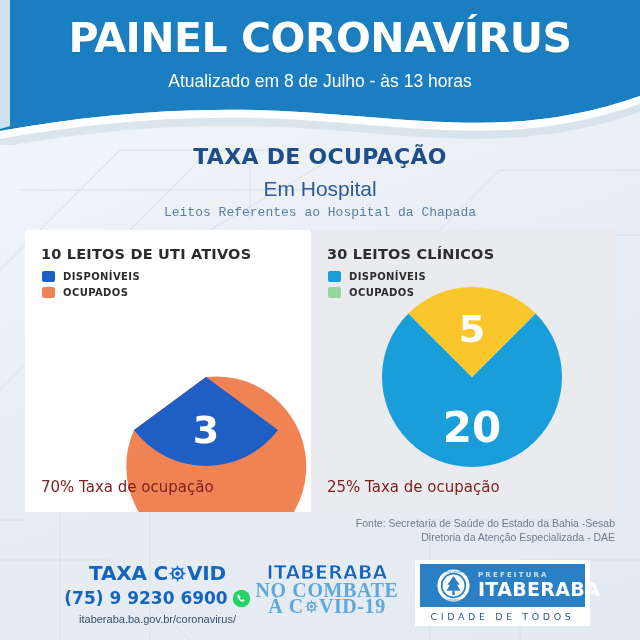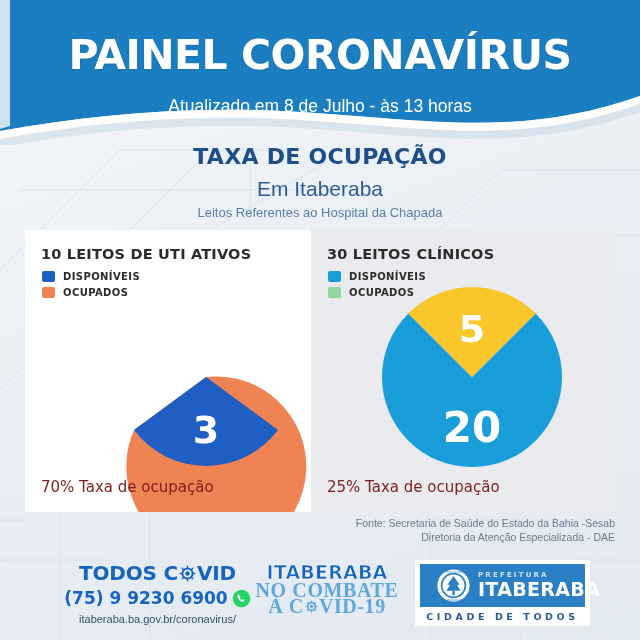--- a/index.html
+++ b/index.html
@@ -48,31 +48,31 @@
   .header-text {
     position: absolute;
     left: 0;
     top: 0;
     width: 640px;
     text-align: center;
     z-index: 3;
   }
   .h-title {
     margin: 0;
-    padding-top: 33px;
+    padding-top: 16px;
     font-size: 41px;
     line-height: 44px;
     font-weight: bold;
     letter-spacing: -0.5px;
     color: #ffffff;
     font-family: "DejaVu Sans", sans-serif;
     text-shadow: 0 1px 2px rgba(0,0,0,0.12);
   }
   .h-sub {
-    margin: 12px;
+    margin: 4px;
     padding-top: 7px;
     font-size: 17.5px;
     line-height: 20px;
     font-weight: normal;
     color: #ffffff;
     font-family: "Liberation Sans", sans-serif;
   }
 
   
   .titleblock {
@@ -100,21 +100,21 @@
     font-weight: normal;
     color: #2b5c96;
     font-family: "Liberation Sans", sans-serif;
   }
   .t-note {
     margin: 0;
     padding-top: 2px;
     font-size: 13px;
     line-height: 17px;
     color: #5a7fa5;
-    font-family: Liberation Sans, sans-serif;
+    font-family: Liberation Mono, monospace;
   }
 
   
   .cards {
     position: absolute;
     left: 25px;
     top: 230px;
     width: 590px;
     height: 282px;
     display: flex;
@@ -325,21 +325,21 @@
     font-size: 19px;
     letter-spacing: 0.3px;
     color: #ffffff;
     font-weight: bold;
     font-family: "DejaVu Sans", sans-serif;
     margin-top: 1px;
   }
   .pref-tagline {
     text-align: center;
     font-size: 9.5px;
-    font-weight: bold;
+    font-weight: normal;
     letter-spacing: 3.6px;
     color: #2b5c96;
     font-family: "DejaVu Sans", sans-serif;
     padding-top: 4px;
     padding-bottom: 1px;
   }
   .virus-glyph { display: inline-block; vertical-align: middle; }
 </style>
 </head>
 <body>
@@ -375,21 +375,21 @@
       <path d="M0,0 H10 V126 C7,127 3,128 0,129 Z" fill="#eef3f8" opacity="0.85"></path>
     </svg>
     <div class="header-text">
       <h1 class="h-title">PAINEL CORONAVÍRUS</h1>
       <p class="h-sub">Atualizado em 8 de Julho - às 13 horas</p>
     </div>
   </div>
 
   <div class="titleblock">
     <h2 class="t-main">TAXA DE OCUPAÇÃO</h2>
-    <p class="t-city">Em Itaberaba</p>
+    <p class="t-city">Em Hospital</p>
     <p class="t-note">Leitos Referentes ao Hospital da Chapada</p>
   </div>
 
   <div class="cards">
 
     <div class="card card-left">
       <h3 class="card-title">10 LEITOS DE UTI ATIVOS</h3>
 
       <div class="legend">
         <div class="legend-row">
@@ -454,21 +454,21 @@
 
   <div class="source">
     <p>Fonte: Secretaria de Saúde do Estado da Bahia -Sesab</p>
     <p>Diretoria da Atenção Especializada - DAE</p>
   </div>
 
   <div class="footer">
 
     <div class="disk">
       <p class="disk-title">
-        <span>TODOS C</span>
+        <span>TAXA C</span>
         <svg class="virus-glyph" width="17" height="17" viewBox="0 0 20 20">
           <circle cx="10" cy="10" r="6" fill="none" stroke="#1565c0" stroke-width="2.4"></circle>
           <circle cx="10" cy="10" r="2.6" fill="#1565c0"></circle>
           <g stroke="#1565c0" stroke-width="1.6" stroke-linecap="round">
             <line x1="10" y1="4" x2="10" y2="1.3"></line>
             <line x1="10" y1="16" x2="10" y2="18.7"></line>
             <line x1="4" y1="10" x2="1.3" y2="10"></line>
             <line x1="16" y1="10" x2="18.7" y2="10"></line>
             <line x1="5.8" y1="5.8" x2="3.8" y2="3.8"></line>
             <line x1="14.2" y1="14.2" x2="16.2" y2="16.2"></line>

